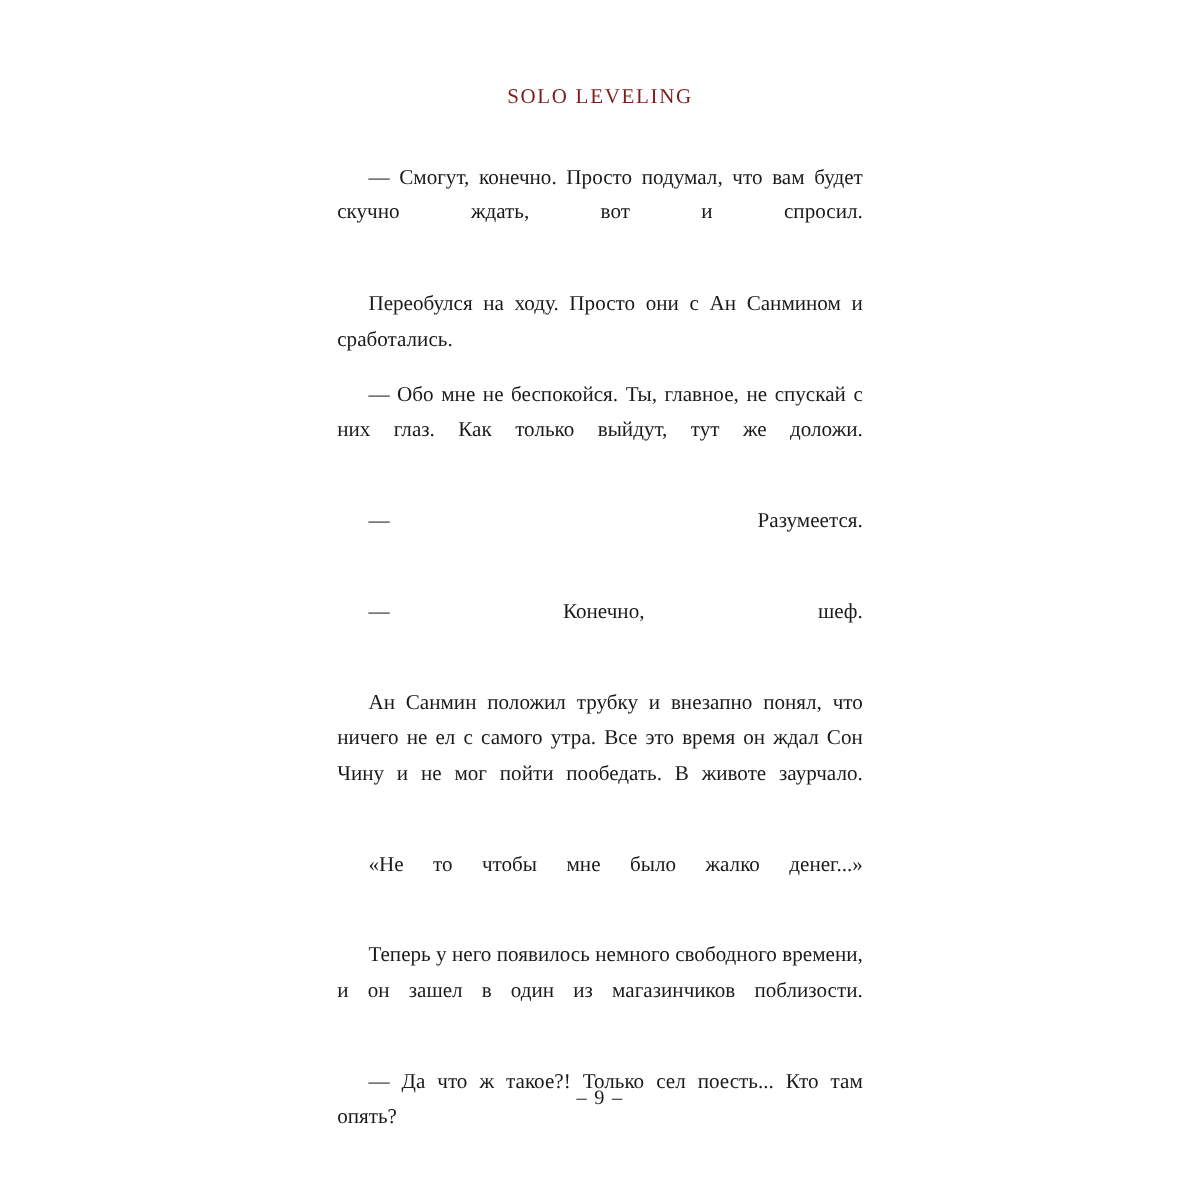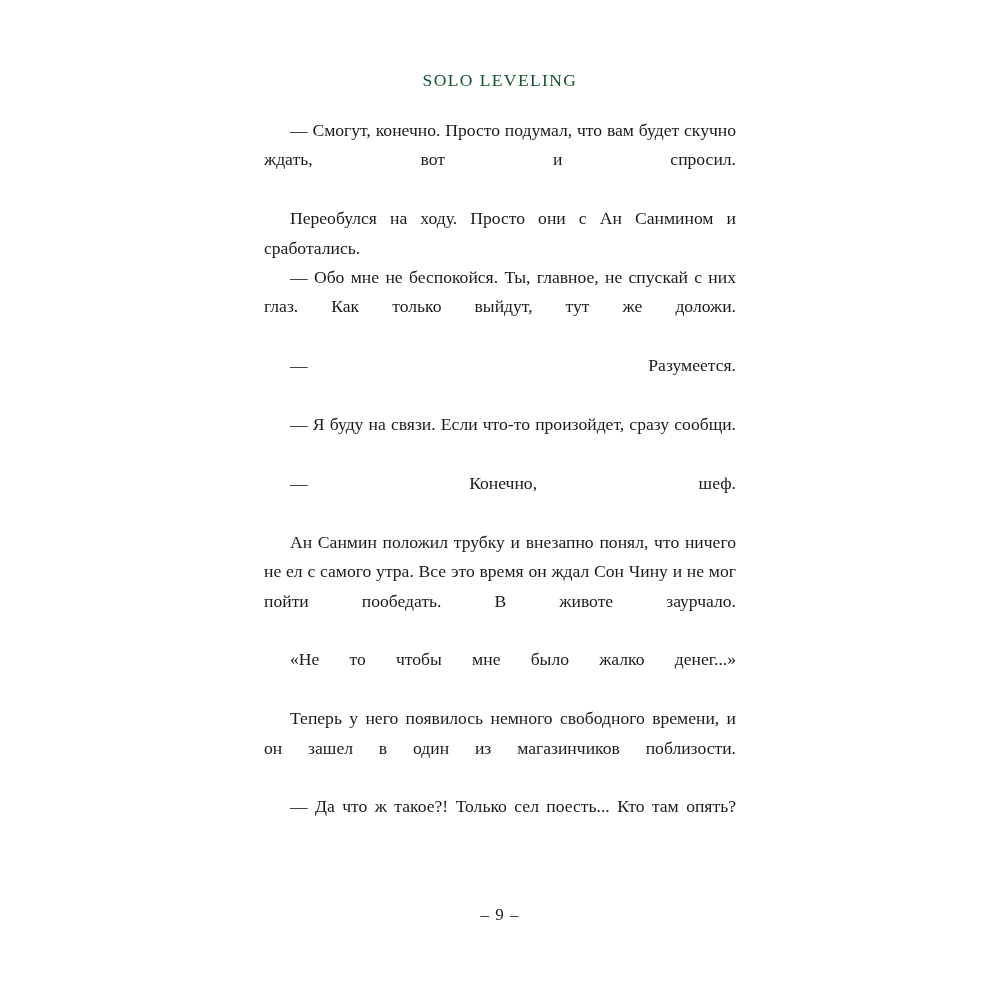--- a/index.html
+++ b/index.html
@@ -24,41 +24,41 @@
 
   
   .running-head {
     position: absolute;
     top: 70px;
     left: 0;
     right: 0;
     text-align: center;
     font-size: 17.5px;
     letter-spacing: 1.4px;
-    color: #14532d;
+    color: #7f1d1d;
     font-variant: normal;
     text-transform: uppercase;
     font-weight: 400;
   }
 
   
   .text-block {
     position: absolute;
     left: 264px;
     top: 116px;
     width: 472px;
     font-size: 17.6px;
     line-height: 29.4px;
     text-align: justify;
     text-justify: inter-word;
     hyphens: none;
   }
 
   .text-block p {
-    margin: 0;
+    margin: 17px;
     text-indent: 26px;
     text-align: justify;
   }
 
   
   .text-block p::after {
     content: "";
     display: inline-block;
     width: 100%;
   }
@@ -89,21 +89,20 @@
 <div class="page">
 
   <div class="running-head">SOLO LEVELING</div>
 
   <div class="text-block">
 
     <p>— Смогут, конечно. Просто подумал, что вам будет скучно ждать, вот и спросил.</p>
     <p class="stretch">Переобулся на ходу. Просто они с Ан Санмином и сработались.</p>
     <p>— Обо мне не беспокойся. Ты, главное, не спускай с них глаз. Как только выйдут, тут же доложи.</p>
     <p>— Разумеется.</p>
-    <p>— Я буду на связи. Если что-то произойдет, сразу сообщи.</p>
     <p>— Конечно, шеф.</p>
     <p>Ан Санмин положил трубку и внезапно понял, что ничего не ел с самого утра. Все это время он ждал Сон Чину и не мог пойти пообедать. В животе заурчало.</p>
     <p>«Не то чтобы мне было жалко денег...»</p>
     <p>Теперь у него появилось немного свободного времени, и он зашел в один из магазинчиков поблизости.</p>
     <p>— Да что ж такое?! Только сел поесть... Кто там опять?</p>
 
   </div>
 
   <div class="folio">– 9 –</div>
 

